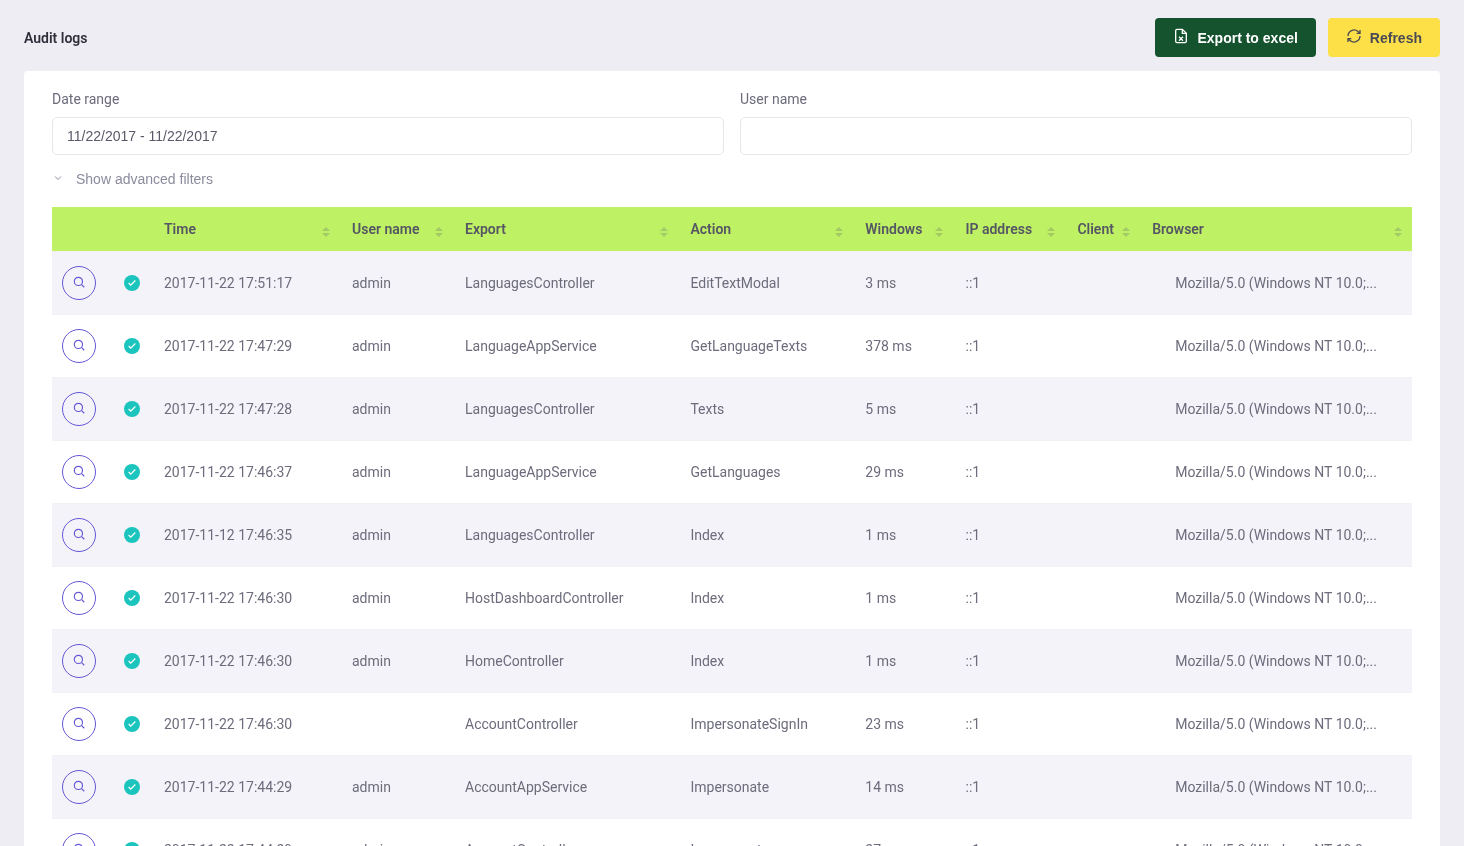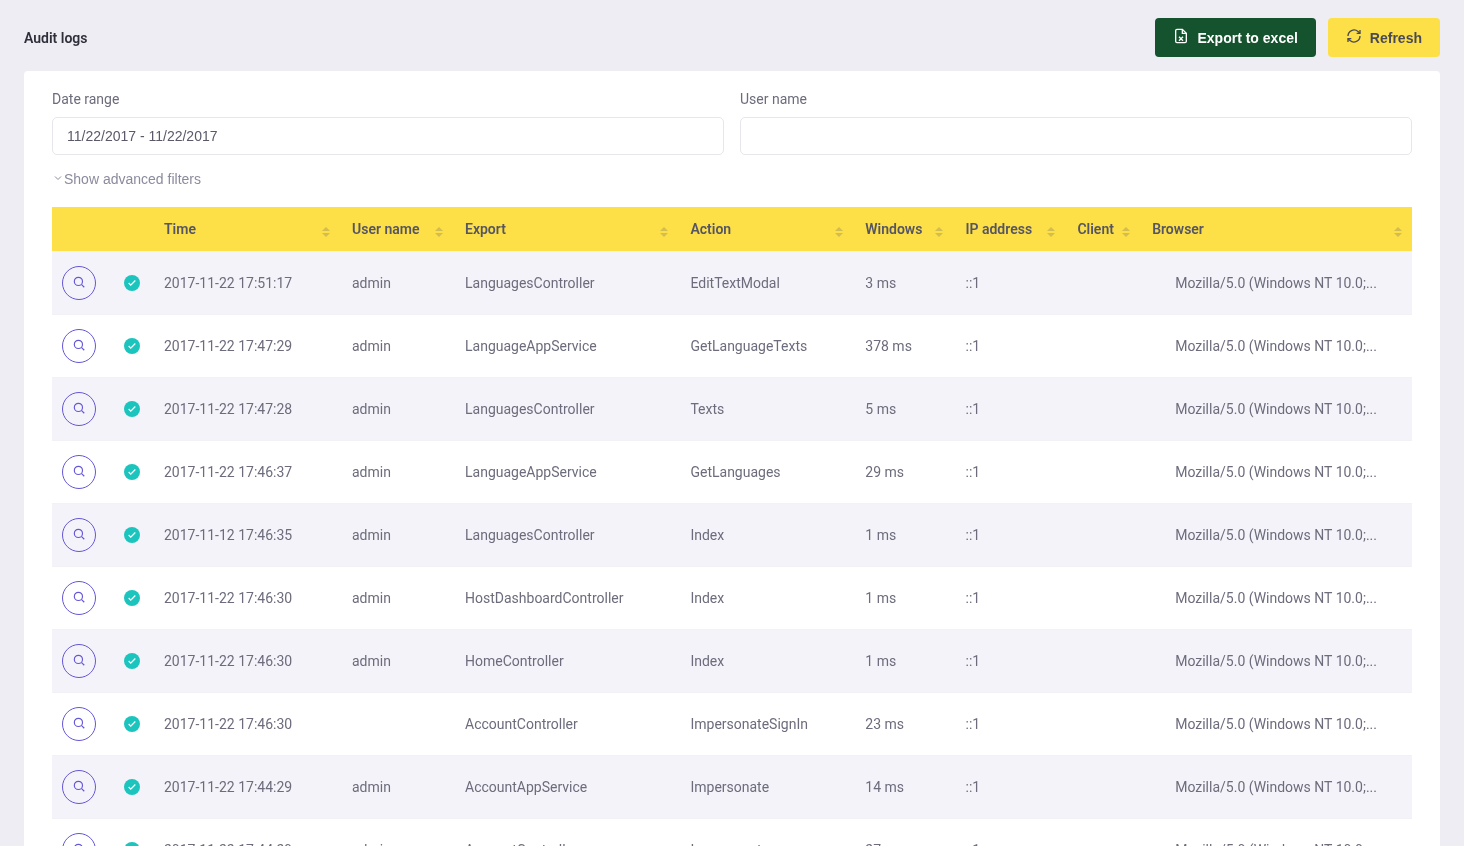--- a/index.html
+++ b/index.html
@@ -46,30 +46,30 @@
     .filter label { display: block; margin-bottom: 10px; color: #6c6c7c; }
     .filter input {
       width: 100%;
       border: 1px solid #e6e6ed;
       border-radius: 5px;
       padding: 10px 14px;
       font-size: 14px;
       color: #595968;
     }
     .adv-filters {
-      display: flex; align-items: center; gap: 0;
+      display: flex; align-items: center; gap: 12px;
       color: #8b8b9e; font-size: 14px; cursor: pointer;
       margin-bottom: 20px;
       background: none;
       border: none;
     }
 
     table { width: 100%; border-collapse: collapse; }
     thead th {
-      background: #fde047;
+      background: #bef264;
       color: #555564;
       text-align: left;
       font-weight: 600;
       padding: 14px 12px;
       font-size: 14px;
       position: relative;
     }
     thead th.sortable::after,
     thead th.sortable::before {
       content:''; position:absolute; right:10px; border:4px solid transparent;

